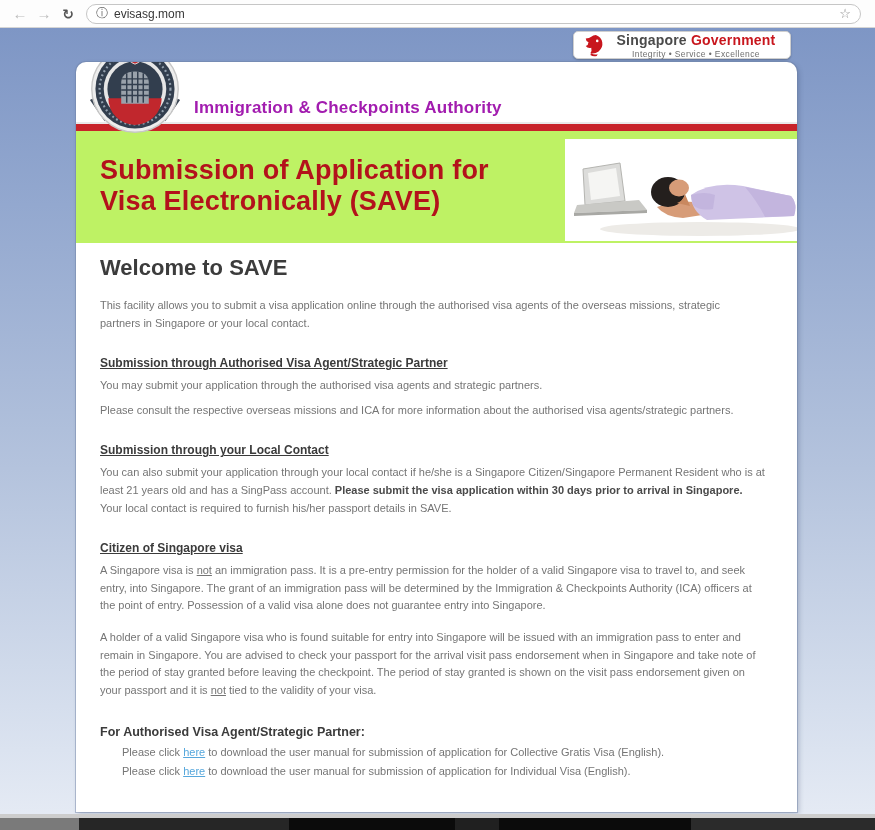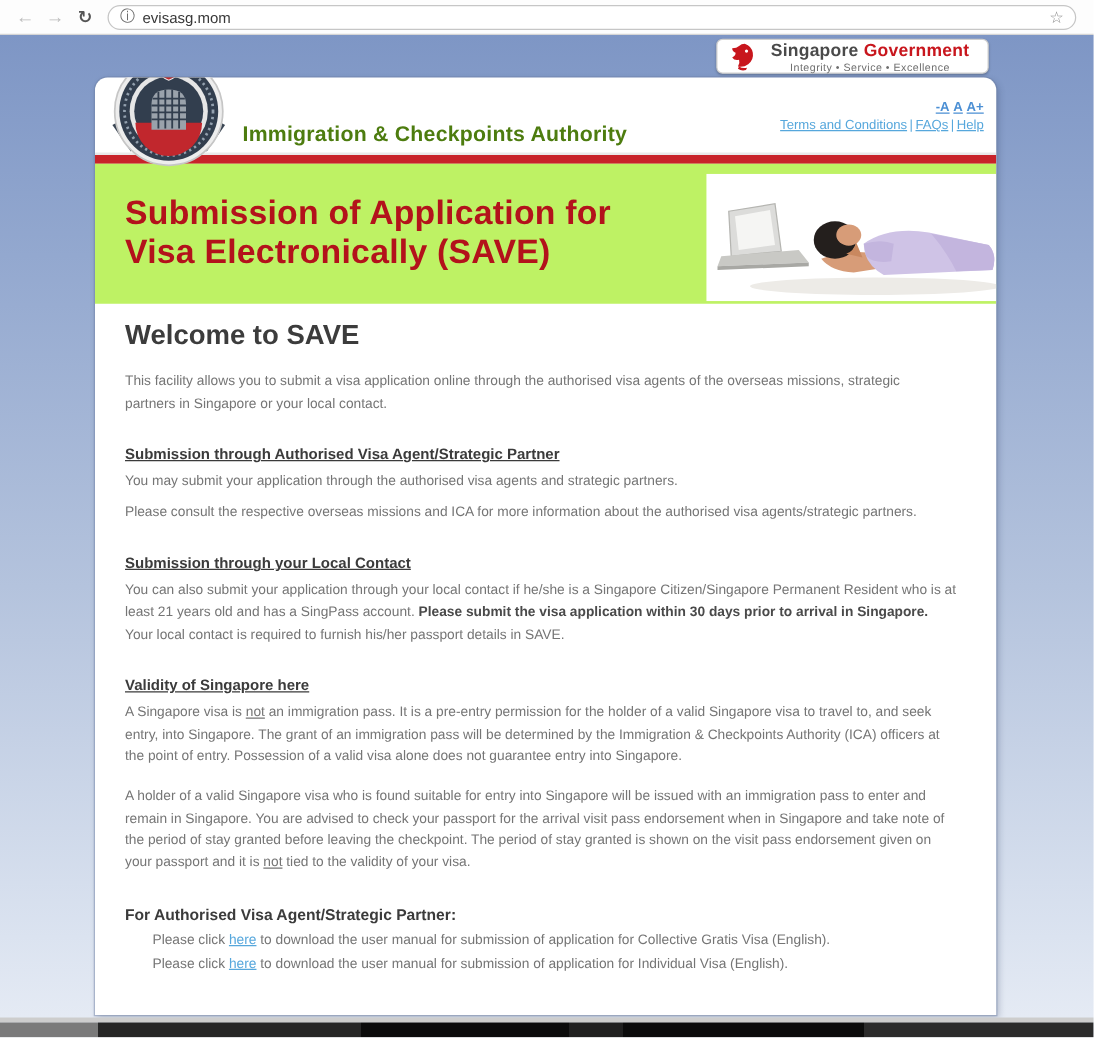--- a/index.html
+++ b/index.html
@@ -22,21 +22,21 @@
   .gov-text { margin-left:6px; text-align:center; flex:1; }
   .gov-line1 { font-size:14px; font-weight:bold; letter-spacing:.2px; }
   .gov-sg { color:#4a4a4a; }
   .gov-gov { color:#c8161d; }
   .gov-tagline { font-size:8.5px; color:#6e6e6e; margin-top:1px; letter-spacing:.4px; }
 
   .card { position:absolute; top:34px; left:76px; width:721px; height:750px; background:#fff; border-radius:10px 10px 0 0; box-shadow:0 0 0 1px rgba(110,128,165,.45), 2px 2px 5px rgba(40,55,90,.25); overflow:hidden; }
 
   .card-header { position:relative; height:60px; }
   .ica-badge { position:absolute; left:13px; top:-19px; width:92px; height:92px; z-index:6; }
-  .agency-title { position:absolute; left:118px; top:36px; font-size:17px; font-weight:bold; color:#4d7c0f; letter-spacing:.2px; }
+  .agency-title { position:absolute; left:118px; top:36px; font-size:17px; font-weight:bold; color:#a21caf; letter-spacing:.2px; }
   .header-links { position:absolute; right:10px; top:18px; text-align:right; }
   .font-links { font-size:10.5px; }
   .font-links a { color:#4b8fd4; text-decoration:underline; margin-left:3px; font-weight:bold; }
   .nav-links { font-size:10.5px; margin-top:2px; color:#4b8fd4; }
   .nav-links a { color:#56a7dc; text-decoration:underline; }
   .nav-sep { color:#56a7dc; margin:0 2px; }
 
   .pre-divider { height:2px; background:#e9e9e9; }
   .red-bar { height:7px; background:#c8232a; }
 
@@ -117,28 +117,20 @@
             <line x1="-15" y1="7" x2="15" y2="7"></line>
         </g>
         <path d="M0 -49 L8.5 -46 L8.5 -37 Q8.5 -30 0 -27 Q-8.5 -30 -8.5 -37 L-8.5 -46 Z" fill="#c1272d" stroke="#e8e8e8" stroke-width="1"></path>
         <circle cx="-2.5" cy="-39" r="3.2" fill="#fff"></circle>
         <circle cx="-1" cy="-39" r="2.7" fill="#c1272d"></circle>
         <circle cx="2.5" cy="-42" r=".8" fill="#fff"></circle>
         <circle cx="4" cy="-39" r=".8" fill="#fff"></circle>
         <circle cx="2.5" cy="-36" r=".8" fill="#fff"></circle>
       </svg>
       <div class="agency-title">Immigration &amp; Checkpoints Authority</div>
-      <div class="header-links">
-        <div class="font-links">
-          <a href="#">-A</a><a href="#">A</a><a href="#">A+</a>
-        </div>
-        <div class="nav-links">
-          <a href="#">Terms and Conditions</a><span class="nav-sep">|</span><a href="#">FAQs</a><span class="nav-sep">|</span><a href="#">Help</a>
-        </div>
-      </div>
     </div>
 
     <div class="pre-divider"></div>
     <div class="red-bar"></div>
 
     <div class="banner">
       <h1 class="main-title">
         <span>Submission of Application for</span><br>
         <span>Visa Electronically (SAVE)</span>
       </h1>
@@ -169,21 +161,21 @@
         <p class="body-text">You may submit your application through the authorised visa agents and strategic partners.</p>
         <p class="body-text">Please consult the respective overseas missions and ICA for more information about the authorised visa agents/strategic partners.</p>
       </div>
 
       <div class="section">
         <h3>Submission through your Local Contact</h3>
         <p class="body-text"><span>You can also submit your application through your local contact if he/she is a Singapore Citizen/Singapore Permanent Resident who is at least 21 years old and has a SingPass account. </span><span class="bold-run">Please submit the visa application within 30 days prior to arrival in Singapore.</span><span> Your local contact is required to furnish his/her passport details in SAVE.</span></p>
       </div>
 
       <div class="section">
-        <h3>Validity of Singapore here</h3>
+        <h3>Citizen of Singapore visa</h3>
         <p class="body-text"><span>A Singapore visa is </span><span class="u-run">not</span><span> an immigration pass. It is a pre-entry permission for the holder of a valid Singapore visa to travel to, and seek entry, into Singapore. The grant of an immigration pass will be determined by the Immigration &amp; Checkpoints Authority (ICA) officers at the point of entry. Possession of a valid visa alone does not guarantee entry into Singapore.</span></p>
         <p class="body-text" style="margin-top:14px"><span>A holder of a valid Singapore visa who is found suitable for entry into Singapore will be issued with an immigration pass to enter and remain in Singapore. You are advised to check your passport for the arrival visit pass endorsement when in Singapore and take note of the period of stay granted before leaving the checkpoint. The period of stay granted is shown on the visit pass endorsement given on your passport and it is </span><span class="u-run">not</span><span> tied to the validity of your visa.</span></p>
       </div>
 
       <div class="dl-section">
         <h3>For Authorised Visa Agent/Strategic Partner:</h3>
         <p class="dl-row"><span>Please click </span><a href="#">here</a><span> to download the user manual for submission of application for Collective Gratis Visa (English).</span></p>
         <p class="dl-row"><span>Please click </span><a href="#">here</a><span> to download the user manual for submission of application for Individual Visa (English).</span></p>
       </div>
 

